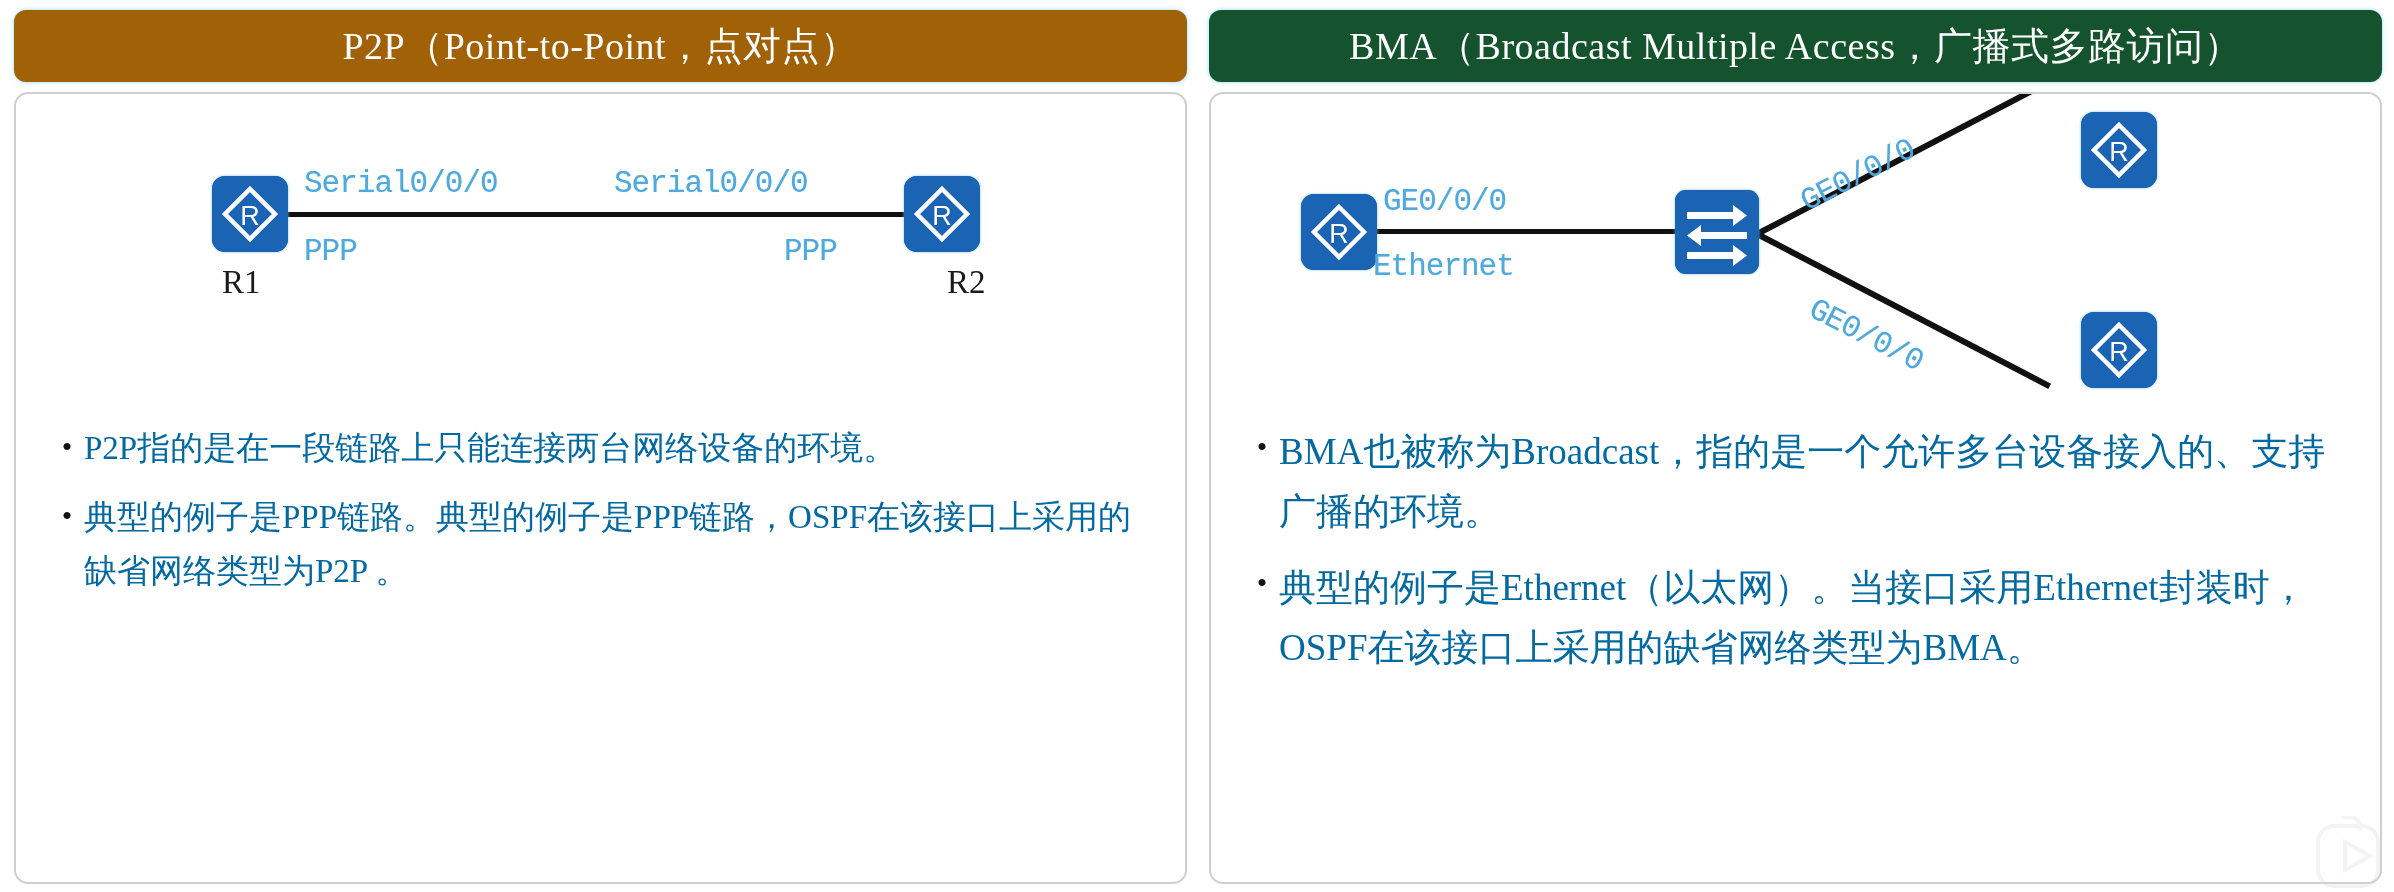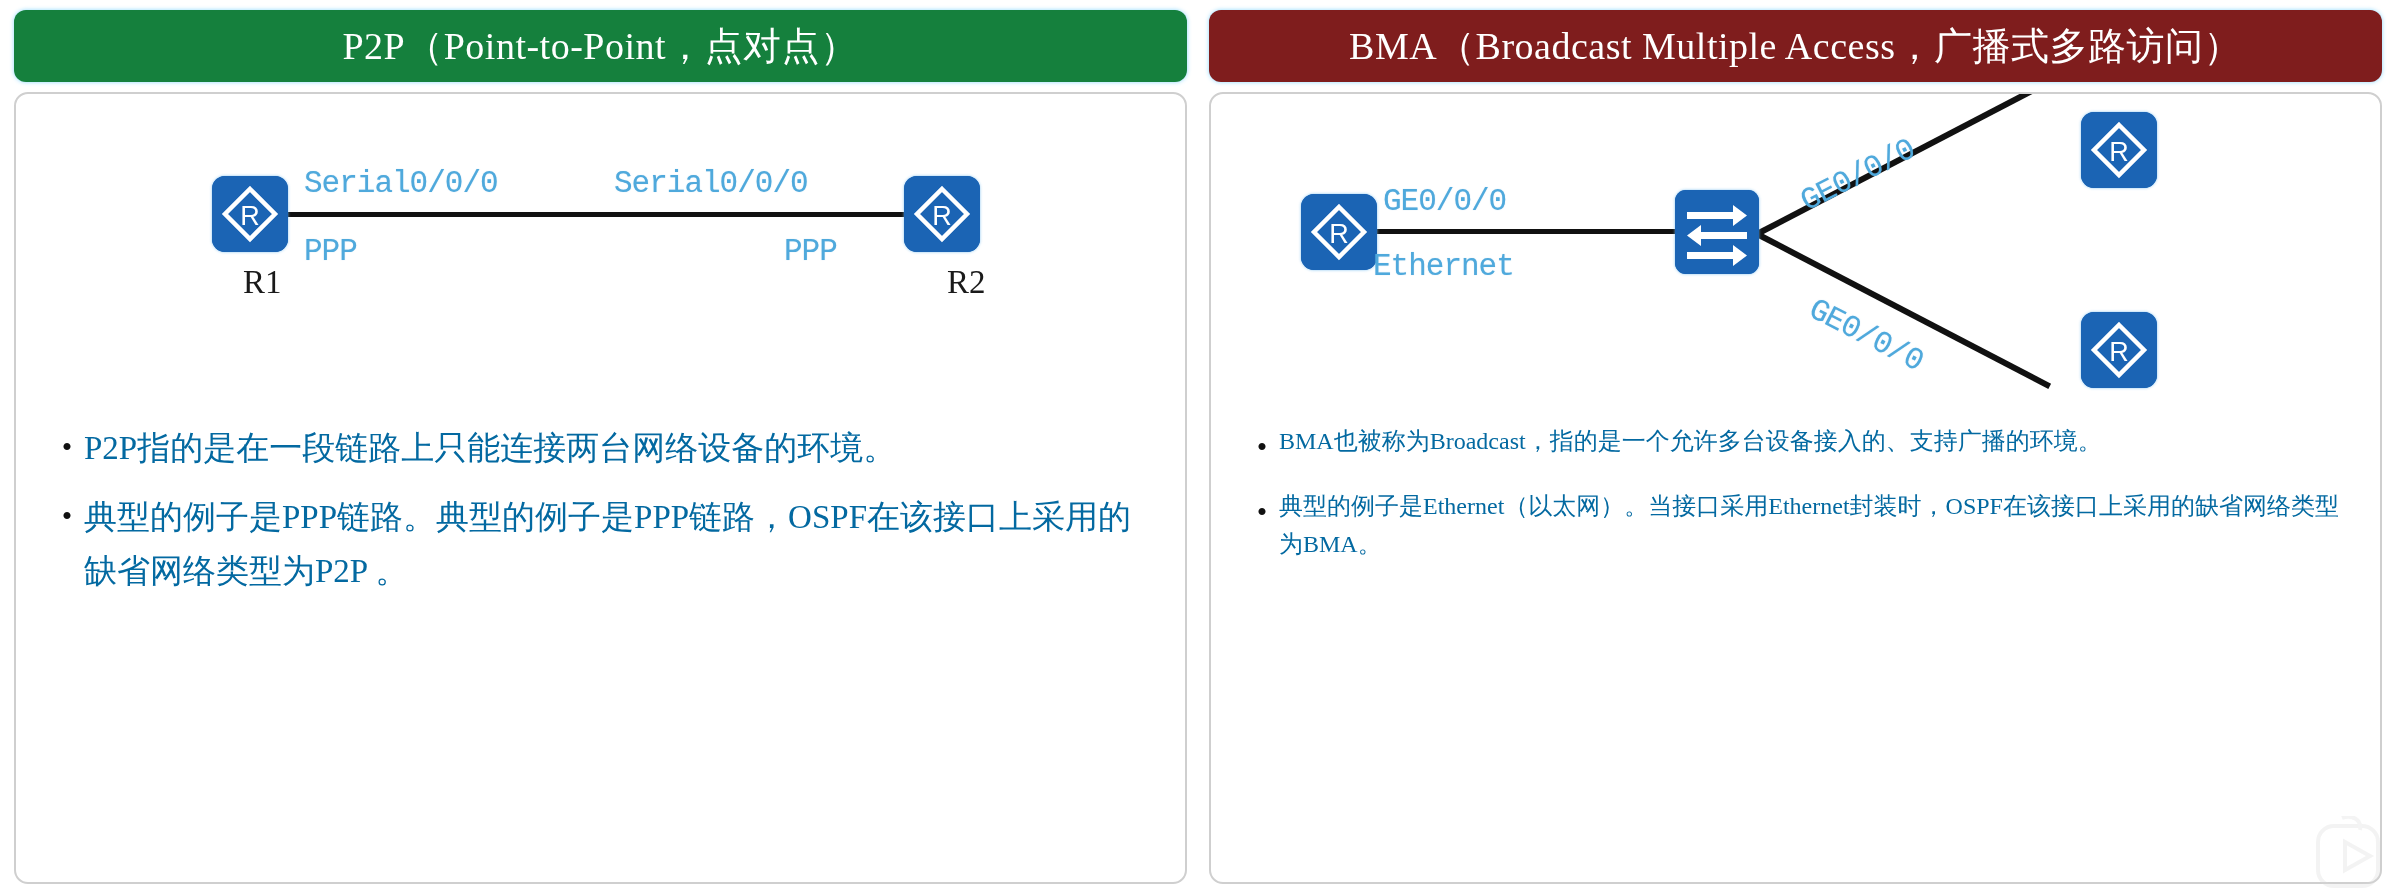--- a/index.html
+++ b/index.html
@@ -86,21 +86,21 @@
     padding-top: 2px;
   }
   .bullet-text {
     flex: 1 1 auto;
     font-size: 33px;
     line-height: 1.62;
     color: #0369a1;
     font-family: "Liberation Serif", "DejaVu Serif", serif;
   }
   .panel-left .bullet-text { font-size: 33px; }
-  .panel-right .bullet-text { font-size: 24px; }
+  .panel-right .bullet-text { font-size: 37px; }
 
   
   .node {
     position: absolute;
     border-radius: 12px;
   }
   .router {
     width: 76px;
     height: 76px;
     background: #1B64B4;
@@ -151,21 +151,21 @@
     pointer-events: none;
   }
 </style>
 </head>
 <body>
 
 <div class="board">
 
   <div class="panel panel-left">
 
-    <div class="panel-header" style="background:#15803d">
+    <div class="panel-header" style="background:#a16207">
       <span class="panel-header-text">P2P（Point-to-Point，点对点）</span>
     </div>
 
     <div class="panel-body">
 
       <div class="diagram diagram-left">
 
         <div class="wire" style="left:272px; top:118px; width:620px;"></div>
 
         <div class="node router" style="left:196px; top:82px;">
@@ -185,42 +185,42 @@
         </div>
 
         <div class="ifl" style="left:288px; top:72px;">Serial0/0/0</div>
 
         <div class="ifl" style="left:598px; top:72px;">Serial0/0/0</div>
 
         <div class="ifl" style="left:288px; top:140px;">PPP</div>
 
         <div class="ifl" style="left:768px; top:140px;">PPP</div>
 
-        <div class="nodelabel" style="left:227px; top:170px;">R1</div>
+        <div class="nodelabel" style="left:206px; top:170px;">R1</div>
 
         <div class="nodelabel" style="left:905px; top:170px;margin-left:26px;">R2</div>
       </div>
 
       <div class="bullets">
         <div class="bullet-row">
           <div class="bullet-dot">•</div>
           <div class="bullet-text">P2P指的是在一段链路上只能连接两台网络设备的环境。</div>
         </div>
         <div class="bullet-row">
           <div class="bullet-dot">•</div>
           <div class="bullet-text">典型的例子是PPP链路。典型的例子是PPP链路，OSPF在该接口上采用的缺省网络类型为P2P 。</div>
         </div>
       </div>
 
     </div>
   </div>
 
   <div class="panel panel-right">
 
-    <div class="panel-header" style="background:#7f1d1d">
+    <div class="panel-header" style="background:#14532d">
       <span class="panel-header-text">BMA（Broadcast Multiple Access，广播式多路访问）</span>
     </div>
 
     <div class="panel-body">
 
       <div class="diagram diagram-right">
 
         <div class="wire" style="left:164px; top:135px; width:300px;"></div>
 
         <div class="wire" style="left:546px; top:137px; width:330px; transform: rotate(-27.5deg); height:6px;"></div>

